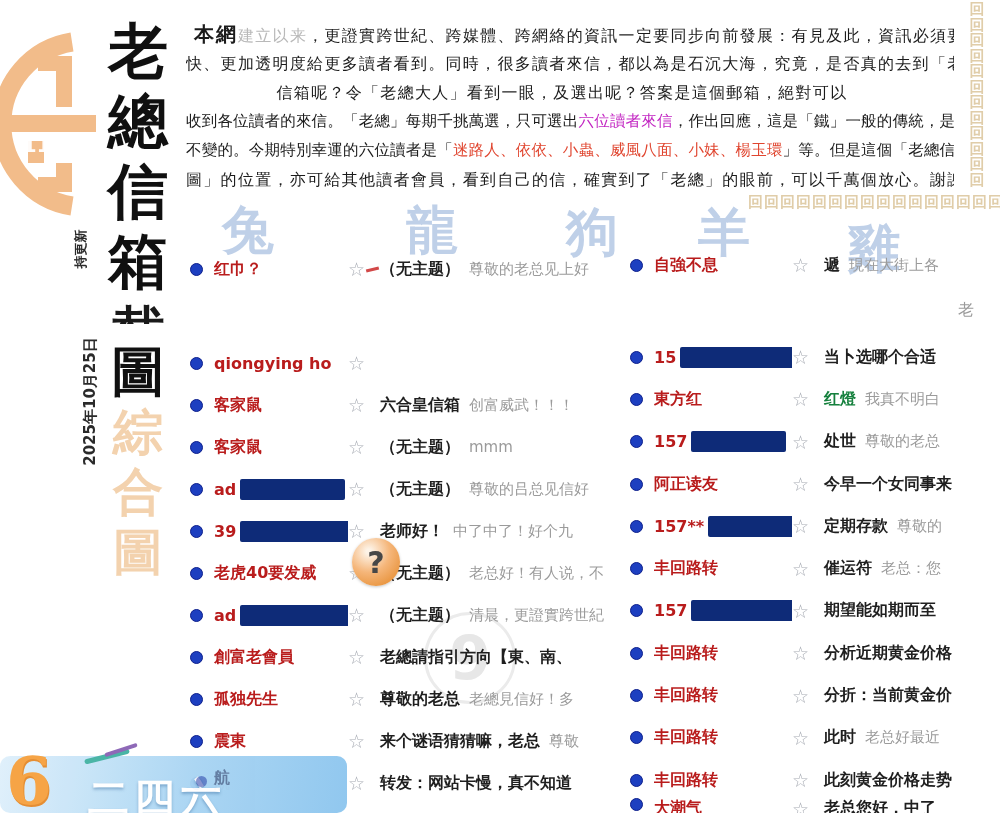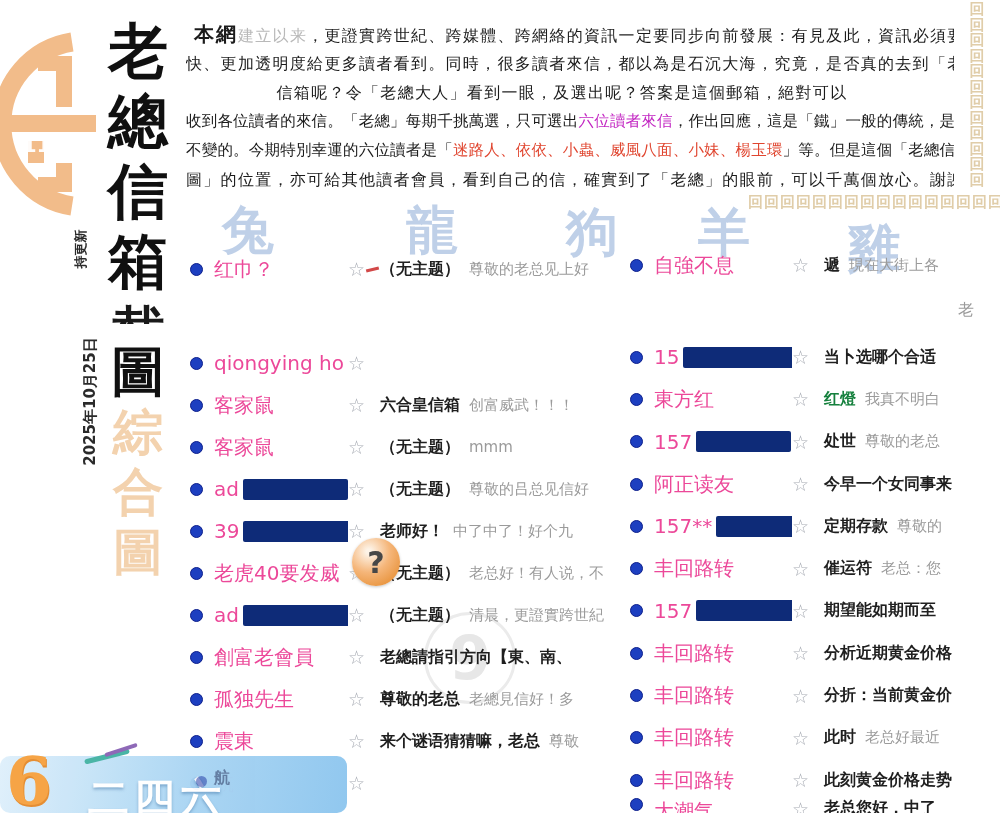--- a/index.html
+++ b/index.html
@@ -40,21 +40,21 @@
   #left-rows{left:190px;top:342px;width:432px;}
   #right-first{left:630px;top:246px;width:372px;}
   #right-rows{left:630px;top:336px;width:372px;}
   #right-last{left:630px;top:797px;width:372px;height:16px;}
   .mail-row{display:flex;align-items:center;height:42px;white-space:nowrap;}
   #right-rows .mail-row{height:42.3px;}
   #left-first .mail-row,#right-first .mail-row{height:38px;}
   #right-last .mail-row{height:38px;align-items:flex-start;padding-top:1px;}
   .dot{flex:0 0 11px;width:11px;height:11px;border-radius:50%;background:var(--dot);
        border:1px solid #0d1f8c;margin-right:11px;}
-  .sender{flex:0 0 134px;font-weight:normal;font-size:20px;color:#ec4899;display:flex;
+  .sender{flex:0 0 134px;font-weight:bold;font-size:16px;color:#b91c1c;display:flex;
           align-items:center;gap:4px;overflow:hidden;}
   #right-first .sender,#right-rows .sender,#right-last .sender{flex:0 0 138px;}
   .redact{display:inline-block;height:21px;background:var(--redact);border-radius:2px;flex:none;}
   .star{flex:0 0 26px;color:#a9adb5;font-size:19px;margin-right:6px;}
   .subj{font-weight:bold;font-size:16px;color:#1f1f1f;margin-right:9px;}
   .prev{font-size:15px;color:#9b9b9b;}
   .dim .sender{opacity:.55;}
   
   .qbadge{position:absolute;left:352px;top:538px;width:48px;height:48px;border-radius:50%;z-index:3;
           background:radial-gradient(circle at 35% 28%,#fdf3e7 5%,#f5b67a 45%,#e2831f 100%);
@@ -241,20 +241,21 @@
     <span class="dot"></span>
     <span class="sender">震東</span>
     <span class="star">☆</span>
     <span class="subj">来个谜语猜猜嘛，老总</span>
     <span class="prev">尊敬</span>
   </div>
       <div class="mail-row dim">
     <span class="dot"></span>
     <span class="sender">航</span>
     <span class="star">☆</span>
+    <span class="subj">转发：网站卡慢，真不知道</span>
     <span class="prev"></span>
   </div>
     </div>
   <div class="mail-col" id="right-first">
       <div class="mail-row">
     <span class="dot"></span>
     <span class="sender">自強不息</span>
     <span class="star">☆</span>
     <span class="subj">遞</span>
     <span class="prev">現在大街上各</span>

